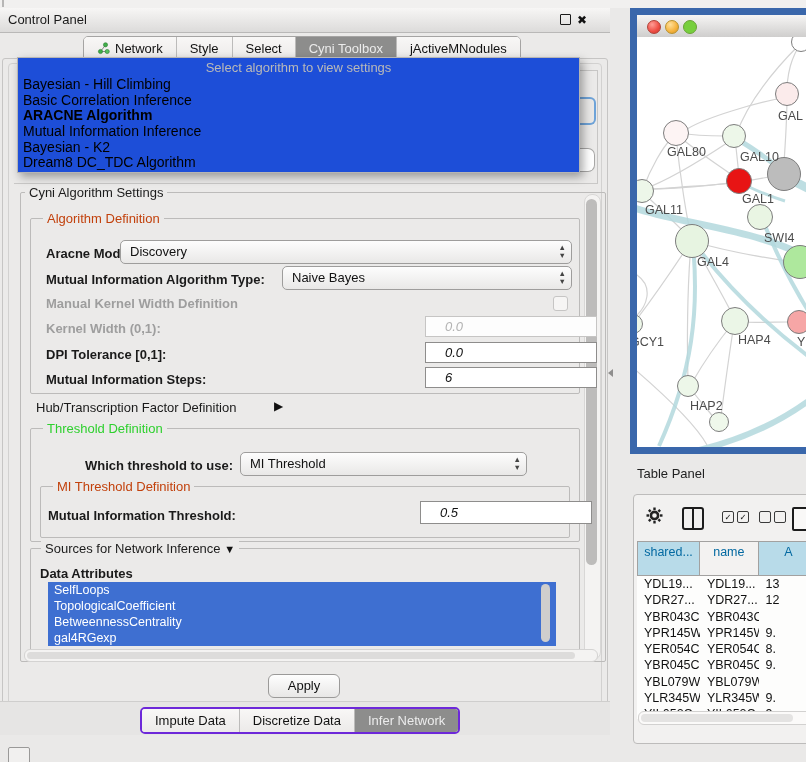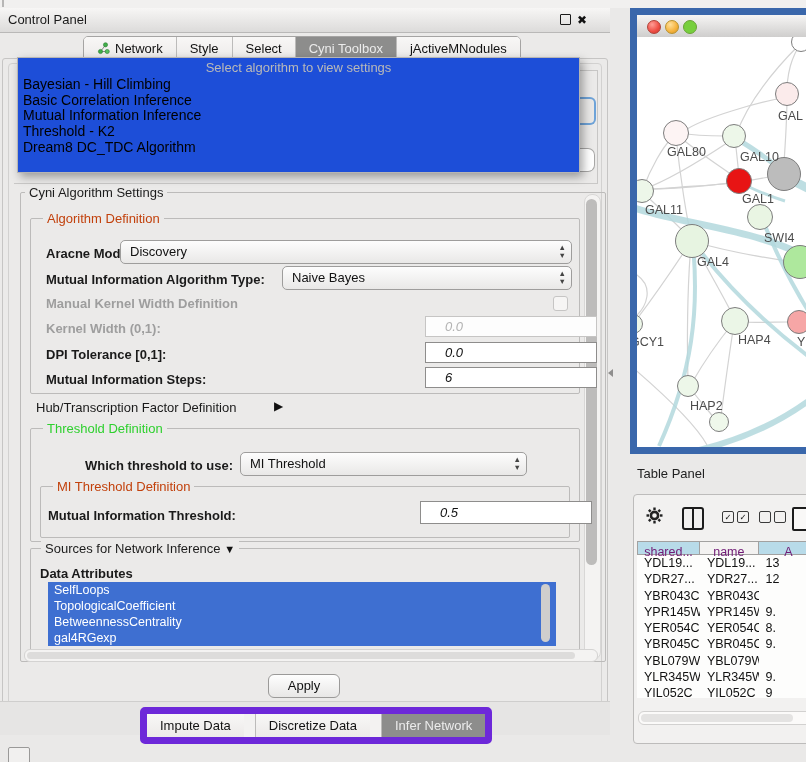--- a/index.html
+++ b/index.html
@@ -72,22 +72,22 @@
   .attr-vscroll{position:absolute;left:541px;top:584px;width:9px;height:58px;background:#cfcecd;border-radius:5px;z-index:3;}
   .attr-hscroll{position:absolute;left:24px;top:649px;width:572px;height:11px;background:#f4f3f2;border:1px solid #d4d3d2;border-radius:6px;}
   .attr-hthumb{position:absolute;left:2px;top:2px;width:548px;height:7px;background:#dddcdb;border-radius:4px;}
   
   .set-vtrack{position:absolute;left:584px;top:194px;width:15px;height:464px;background:#f4f3f2;border:1px solid #d8d7d6;border-radius:8px;}
   .set-vthumb{position:absolute;left:586px;top:199px;width:11px;height:366px;background:#bdbcbb;border-radius:6px;}
   
   .apply-btn{position:absolute;left:268px;top:674px;width:70px;height:22px;border:1px solid #9b9a99;border-radius:6px;
       background:linear-gradient(#fefefe,#e8e7e6);font-size:13px;text-align:center;line-height:22px;color:#111;}
   .bottom-strip{position:absolute;left:0;top:701px;width:610px;height:33px;background:#e6e5e4;border-top:1px solid #cfcecd;}
-  .bottom-tabbar{position:absolute;left:140px;top:707px;height:23px;display:flex;border:7px solid #6d28d9;
-      border-radius:5px;overflow:hidden;background:#f3f2f1;z-index:6;gap:11px;}
+  .bottom-tabbar{position:absolute;left:140px;top:707px;height:23px;display:flex;border:2px solid #6d28d9;
+      border-radius:5px;overflow:hidden;background:#f3f2f1;z-index:6;}
   
   .split-arrow{position:absolute;left:608px;top:369px;width:0;height:0;
       border-top:4px solid transparent;border-bottom:4px solid transparent;border-right:5px solid #8f8e8d;}
   
   .net-window{position:absolute;left:630px;top:8px;width:190px;height:446px;background:#3a67ab;}
   .net-titlebar{position:absolute;left:7px;top:7px;width:183px;height:22px;
       background:linear-gradient(#f6f5f4,#cfcecd);border-bottom:1px solid #9a9998;}
   .tl{position:absolute;top:5px;width:12px;height:12px;border-radius:50%;}
   .tl.red{left:10px;background:radial-gradient(circle at 35% 30%,#ff9d95,#ee4d43 60%,#c93a30);border:1px solid #b04138;}
   .tl.yel{left:28px;background:radial-gradient(circle at 35% 30%,#ffe09a,#f5b23c 60%,#d19327);border:1px solid #b8922f;}
@@ -102,21 +102,21 @@
   .tp-toolbar{position:absolute;left:0;top:8px;width:183px;height:34px;}
   .tbi{position:absolute;top:4px;}
   .split-icon{left:48px;width:18px;height:19px;border:2px solid #1c1c1c;border-radius:3px;}
   .split-icon:after{content:"";position:absolute;left:8px;top:0;width:2px;height:19px;background:#1c1c1c;}
   .cb{display:inline-flex;width:10px;height:10px;border:1.5px solid #3a3a3a;border-radius:2px;
       align-items:center;justify-content:center;font-size:8.5px;color:#1a1a1a;margin-right:3px;}
   .cb-grp{position:absolute;top:8px;display:flex;}
   .doc-icon{left:158px;width:17px;height:20px;border:2px solid #1c1c1c;border-radius:2px;background:#f9f8f7;}
   .ttable{position:absolute;left:3px;top:46px;width:182px;}
   .thead{display:flex;}
-  .th{height:14px;line-height:21px;font-size:12.5px;text-align:center;color:#701a75;
+  .th{height:35px;line-height:21px;font-size:12.5px;text-align:center;color:#0369a1;
       border:1px solid #a2a1a0;border-left:none;box-sizing:border-box;}
   .th:first-child{border-left:1px solid #a2a1a0;}
   .c0{width:73px;} .c1{width:68px;} .c2{width:70px;}
   .tbody{background:#fdfdfc;height:143px;overflow:hidden;}
   .tr{display:flex;}
   .td{height:16.3px;line-height:16.3px;font-size:12.5px;padding-left:7px;box-sizing:border-box;
       color:#111;white-space:nowrap;overflow:hidden;}
   .tp-hscroll{position:absolute;left:4px;top:216px;width:172px;height:12px;background:#fbfaf9;
       border:1px solid #d2d1d0;border-radius:6px;}
   .tp-hthumb{position:absolute;left:2px;top:2px;width:152px;height:8px;background:#e4e3e2;border-radius:4px;}
@@ -170,22 +170,23 @@
   <div class="frag-hline-bot"></div>
   <div class="frag-combo"></div>
   <div class="frag-field"></div>
   <div class="frag-text">galFiltered.sif default node</div>
 
   <div class="popup">
     <div class="popup-placeholder">Select algorithm to view settings</div>
     <div>
         <div class="popup-item">Bayesian - Hill Climbing</div>
         <div class="popup-item">Basic Correlation Inference</div>
+        <div class="popup-item b">ARACNE Algorithm</div>
         <div class="popup-item">Mutual Information Inference</div>
-        <div class="popup-item">Threshold - K2</div>
+        <div class="popup-item">Bayesian - K2</div>
         <div class="popup-item">Dream8 DC_TDC Algorithm</div>
       </div>
   </div>
 
   <div class="grp settings">
     <span class="grp-title t-black" style="left:4px;">Cyni Algorithm Settings</span>
   </div>
   <div class="set-vtrack"></div>
   <div class="set-vthumb"></div>
 

